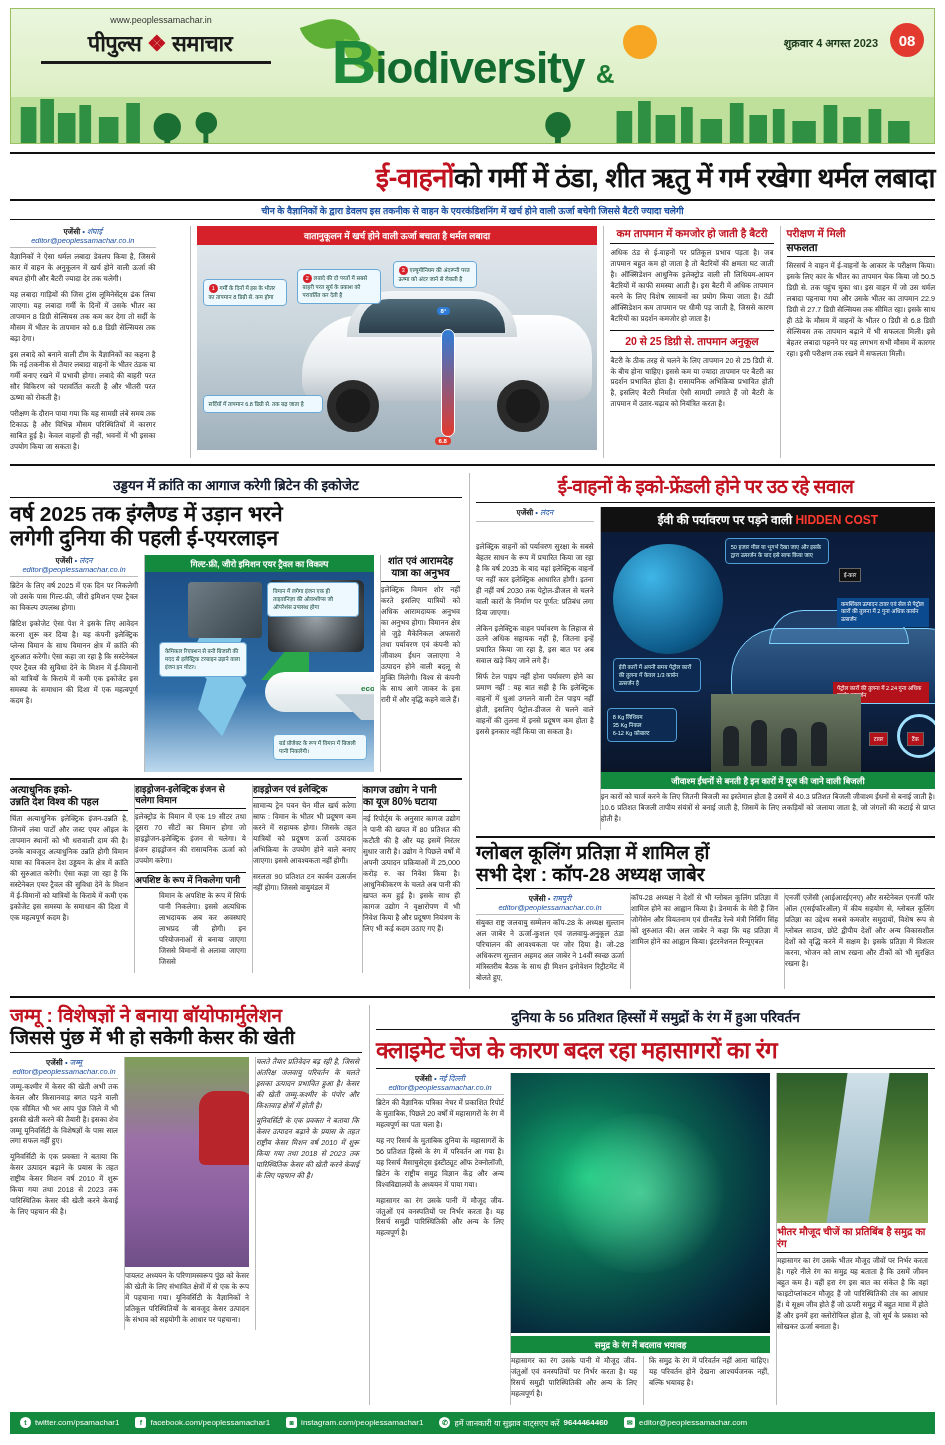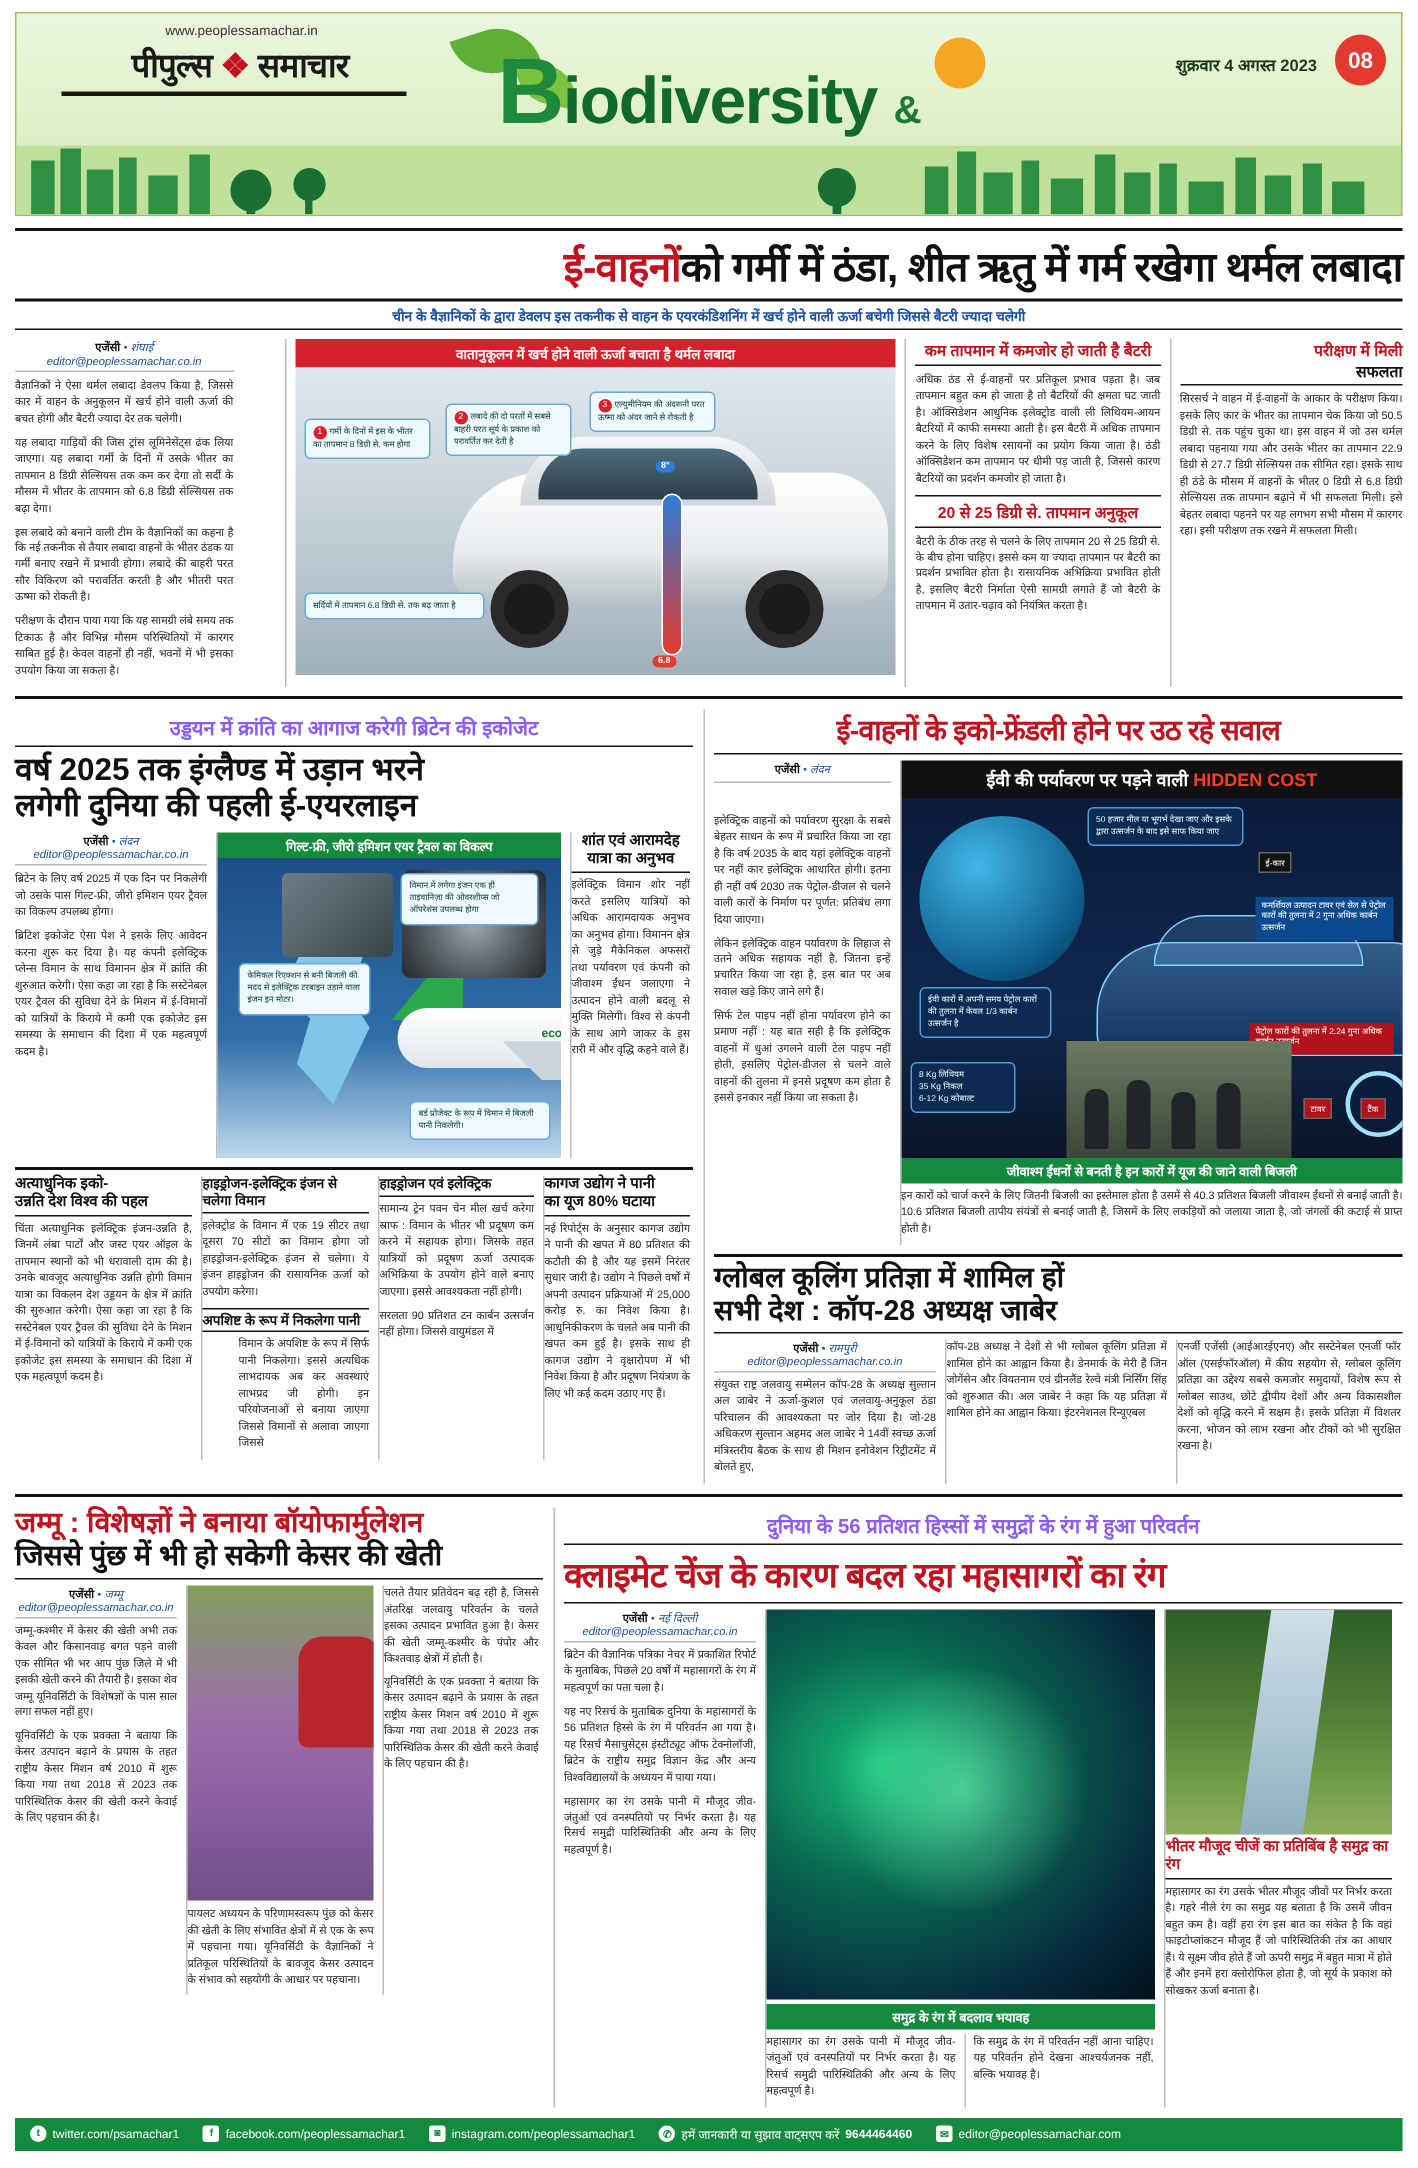--- a/index.html
+++ b/index.html
@@ -44,21 +44,21 @@
 
   
   .hl {
     border-top:2px solid #111; border-bottom:2px solid #111;
     padding:4px 0; margin-top:8px;
   }
   .headline-red {
     color:#c1121f; font-weight:bold; font-size:27px; text-align:right; letter-spacing:-0.5px;
   }
   .headline-red .blk { color:#111; }
-  .kicker { font-size:13.5px; font-weight:bold; text-align:center; color:#8b5cf6; padding:3px 0; }
+  .kicker { font-size:13.5px; font-weight:bold; text-align:center; color:#0f172a; padding:3px 0; }
   .byline { font-size:7.5px; color:#1b4fa0; text-align:center; font-style:italic; }
   .byline b { color:#111; font-style:normal; }
   .col-text { font-size:7.2px; line-height:1.52; text-align:justify; color:#222; }
   .col-text p { margin:0 0 5px 0; }
   .divider-v { border-left:1px solid #bbb; }
 
   
   .ph { position:relative; overflow:hidden; background:#ccc; }
   .cap-red { background:#d6202a; color:#fff; font-size:9px; font-weight:bold; padding:3px 6px; text-align:center; }
   .cap-green { background:#138a3e; color:#fff; font-size:8.5px; font-weight:bold; padding:3px 6px; text-align:center; }
@@ -276,21 +276,21 @@
       <div class="col-text" style="margin-top:4px;">
         <p>अधिक ठंड से ई-वाहनों पर प्रतिकूल प्रभाव पड़ता है। जब तापमान बहुत कम हो जाता है तो बैटरियों की क्षमता घट जाती है। ऑक्सिडेशन आधुनिक इलेक्ट्रोड वाली ली लिथियम-आयन बैटरियों में काफी समस्या आती है। इस बैटरी में अधिक तापमान करने के लिए विशेष रसायनों का प्रयोग किया जाता है। ठंडी ऑक्सिडेशन कम तापमान पर धीमी पड़ जाती है, जिससे कारण बैटरियों का प्रदर्शन कमजोर हो जाता है।</p>
       </div>
       <div class="sub-red" style="text-align:center;border-top:1px solid #111;border-bottom:1px solid #111;padding:3px 0;">20 से 25 डिग्री से. तापमान अनुकूल</div>
       <div class="col-text" style="margin-top:4px;">
         <p>बैटरी के ठीक तरह से चलने के लिए तापमान 20 से 25 डिग्री से. के बीच होना चाहिए। इससे कम या ज्यादा तापमान पर बैटरी का प्रदर्शन प्रभावित होता है। रासायनिक अभिक्रिया प्रभावित होती है, इसलिए बैटरी निर्माता ऐसी सामग्री लगाते हैं जो बैटरी के तापमान में उतार-चढ़ाव को नियंत्रित करता है।</p>
       </div>
     </div>
 
     <div class="c4 divider-v" style="padding-left:6px;">
-      <div class="sub-blk" style="border-bottom:1px solid #111;padding-bottom:2px;text-align:right;">
+      <div class="sub-blk" style="border-bottom:1px solid #111;padding-bottom:2px;">
         <span class="sub-red">परीक्षण में मिली</span><br>
         <span>सफलता</span>
       </div>
       <div class="col-text" style="margin-top:4px;">
         <p>सिरसर्च ने वाहन में ई-वाहनों के आकार के परीक्षण किया। इसके लिए कार के भीतर का तापमान चेक किया जो 50.5 डिग्री से. तक पहुंच चुका था। इस वाहन में जो उस थर्मल लबादा पहनाया गया और उसके भीतर का तापमान 22.9 डिग्री से 27.7 डिग्री सेल्सियस तक सीमित रहा। इसके साथ ही ठंडे के मौसम में वाहनों के भीतर 0 डिग्री से 6.8 डिग्री सेल्सियस तक तापमान बढ़ाने में भी सफलता मिली। इसे बेहतर लबादा पहनने पर यह लगभग सभी मौसम में कारगर रहा। इसी परीक्षण तक रखने में सफलता मिली।</p>
       </div>
     </div>
   </div>
 
   <div style="border-top:2px solid #111;margin-top:6px;"></div>
@@ -468,21 +468,21 @@
           </div>
         </div>
         <div style="width:125px;" class="divider-v">
           <div class="ph saffron-img">
             <div class="farmer"></div>
           </div>
           <div class="col-text" style="margin-top:4px;">
             <p>पायलट अध्ययन के परिणामस्वरूप पुंछ को केसर की खेती के लिए संभावित क्षेत्रों में से एक के रूप में पहचाना गया। यूनिवर्सिटी के वैज्ञानिकों ने प्रतिकूल परिस्थितियों के बावजूद केसर उत्पादन के संभाव को सहयोगी के आधार पर पहचाना।</p>
           </div>
         </div>
-        <div style="width:104px;" class="divider-v">
+        <div style="width:104px;font-style:italic;" class="divider-v">
           <div class="col-text">
             <p>चलते तैयार प्रतिवेदन बढ़ रही है, जिससे अंतरिक्ष जलवायु परिवर्तन के चलते इसका उत्पादन प्रभावित हुआ है। केसर की खेती जम्मू-कश्मीर के पंपोर और किश्तवाड़ क्षेत्रों में होती है।</p>
             <p>यूनिवर्सिटी के एक प्रवक्ता ने बताया कि केसर उत्पादन बढ़ाने के प्रयास के तहत राष्ट्रीय केसर मिशन वर्ष 2010 में शुरू किया गया तथा 2018 से 2023 तक पारिस्थितिक केसर की खेती करने केवाई के लिए पहचान की है।</p>
           </div>
         </div>
       </div>
     </div>
 
     <div style="width:566px;" class="divider-v">
       <div style="padding-left:6px;">

